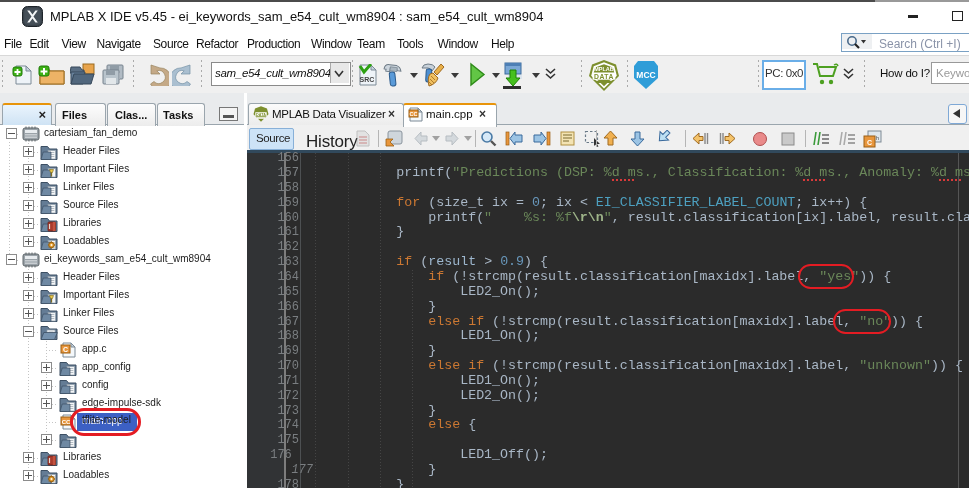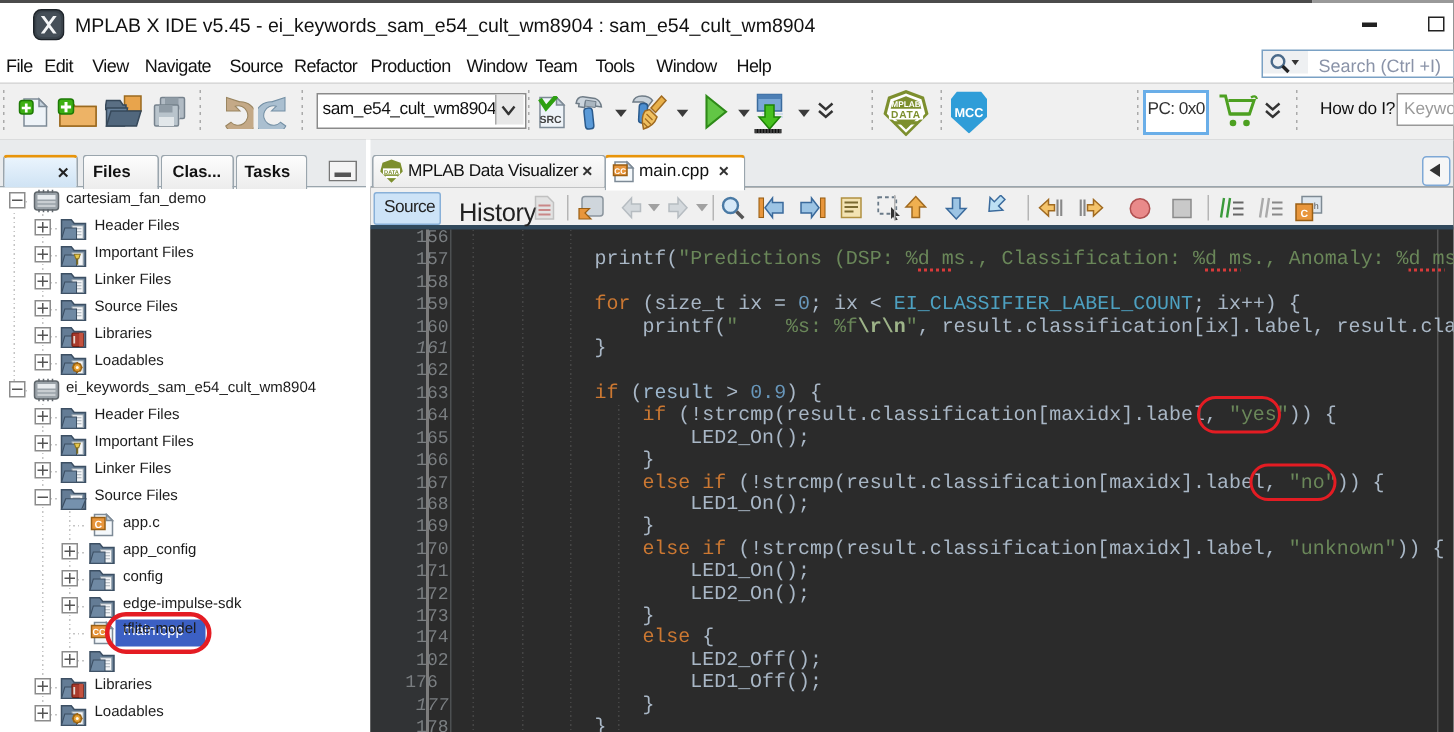--- a/index.html
+++ b/index.html
@@ -15,21 +15,21 @@
 
 .menu{top:37px;font-size:12px;letter-spacing:-0.4px;color:#111;}
 
 #search{left:841px;top:33px;width:127px;height:17px;border:1px solid #7aa1c4;background:#fff;}
 #searchicon{left:842px;top:34px;width:30px;height:15px;background:#eef0f2;}
 #searchtxt{left:879px;top:37px;font-size:12px;color:#8a93a8;}
 
 #toolbar{left:0;top:55px;width:969px;height:37px;background:#f0f0f0;border-top:1px solid #d8d8d8;border-bottom:1px solid #a8a8a8;}
 .vsep{top:60px;width:1px;height:28px;background:repeating-linear-gradient(180deg,#aaa 0 2px,transparent 2px 5px);}
 #combo{left:211px;top:62px;width:138px;height:22px;background:#fff;border:1px solid #8a8a8a;font-size:12.5px;color:#111;}
-#combotxt{left:215px;top:67px;font-size:11.5px;letter-spacing:-0.3px;color:#111;}
+#combotxt{left:215px;top:67px;font-size:11.5px;letter-spacing:-0.3px;color:#111;font-style:italic;}
 #comboarr{left:330px;top:63px;width:18px;height:20px;background:#e8e8e8;border-left:1px solid #aaa;}
 #pcbox{left:762px;top:60px;width:40px;height:26px;background:#fff;border:2px solid #6aaee8;font-size:12px;color:#333;}
 #pctxt{left:765px;top:67px;font-size:11.5px;letter-spacing:-0.4px;color:#333;}
 #howdoi{left:880px;top:67px;font-size:11.5px;letter-spacing:-0.2px;color:#111;}
 #kwbox{left:931px;top:62px;width:45px;height:20px;background:#fff;border:1px solid #999;}
 #kwtxt{left:936px;top:67px;font-size:11.5px;color:#9a9a9a;}
 
 #mainbg{left:0;top:93px;width:969px;height:33px;background:#e9ebed;}
 #treepanel{left:0;top:125px;width:244px;height:363px;background:#fff;}
 #splitter{left:244px;top:93px;width:3px;height:395px;background:#fff;}
@@ -613,21 +613,21 @@
 
 <div id="codewrap" class="abs" style="left:247px;top:151.2px;width:722px;height:336.8px;overflow:hidden;margin-left:16px;">
 <div class="ln" style="left:0px;top:0.00px;">156</div>
 <div class="ln" style="left:0px;top:14.85px;">157</div>
 <div class="cl" style="left:69.5px;top:14.85px;">        printf(<i class="st">"Predictions (DSP: %d <u>ms.</u>, Classification: %d <u>ms.</u>, Anomaly: %d <u>ms.</u>): "</i>,</div>
 <div class="ln" style="left:0px;top:29.70px;">158</div>
 <div class="ln" style="left:0px;top:44.55px;">159</div>
 <div class="cl" style="left:69.5px;top:44.55px;">        <i class="kw">for</i> (size_t ix = <i class="nu">0</i>; ix &lt; <i class="ct">EI_CLASSIFIER_LABEL_COUNT</i>; ix++) {</div>
 <div class="ln" style="left:0px;top:59.40px;">160</div>
 <div class="cl" style="left:69.5px;top:59.40px;">            printf(<i class="st">"    %s: %f<b class="esc">\r\n</b>"</i>, result.classification[ix].label, result.classificat</div>
-<div class="ln" style="left:0px;top:74.25px;font-style:italic;">161</div>
+<div class="ln" style="left:0px;top:74.25px;">161</div>
 <div class="cl" style="left:69.5px;top:74.25px;">        }</div>
 <div class="ln" style="left:0px;top:89.10px;">162</div>
 <div class="ln" style="left:0px;top:103.95px;">163</div>
 <div class="cl" style="left:69.5px;top:103.95px;">        <i class="kw">if</i> (<i class="vr">result</i> &gt; <i class="nu">0.9</i>) {</div>
 <div class="ln" style="left:0px;top:118.80px;">164</div>
 <div class="cl" style="left:69.5px;top:118.80px;">            <i class="kw">if</i> (!strcmp(result.classification[maxidx].label, <i class="st">"yes"</i>)) {</div>
 <div class="ln" style="left:0px;top:133.65px;">165</div>
 <div class="cl" style="left:69.5px;top:133.65px;">                LED2_On();</div>
 <div class="ln" style="left:0px;top:148.50px;">166</div>
 <div class="cl" style="left:69.5px;top:148.50px;">            }</div>
@@ -640,25 +640,24 @@
 <div class="ln" style="left:0px;top:207.90px;">170</div>
 <div class="cl" style="left:69.5px;top:207.90px;">            <i class="kw">else</i> <i class="kw">if</i> (!strcmp(result.classification[maxidx].label, <i class="st">"unknown"</i>)) {</div>
 <div class="ln" style="left:0px;top:222.75px;">171</div>
 <div class="cl" style="left:69.5px;top:222.75px;">                LED1_On();</div>
 <div class="ln" style="left:0px;top:237.60px;">172</div>
 <div class="cl" style="left:69.5px;top:237.60px;">                LED2_On();</div>
 <div class="ln" style="left:0px;top:252.45px;">173</div>
 <div class="cl" style="left:69.5px;top:252.45px;">            }</div>
 <div class="ln" style="left:0px;top:267.30px;">174</div>
 <div class="cl" style="left:69.5px;top:267.30px;">            <i class="kw">else</i> {</div>
-<div class="ln" style="left:0px;top:282.15px;">102</div>
-<div class="cl" style="left:69.5px;top:282.15px;">                LED2_Off();</div>
+<div class="ln" style="left:0px;top:282.15px;">175</div>
 <div class="ln" style="left:0px;top:297.00px;text-align:center;">176</div>
 <div class="cl" style="left:69.5px;top:297.00px;">                LED1_Off();</div>
-<div class="ln" style="left:0px;top:311.85px;font-style:italic;">177</div>
+<div class="ln" style="left:14px;top:311.85px;font-style:italic;">177</div>
 <div class="cl" style="left:69.5px;top:311.85px;">            }</div>
 <div class="ln" style="left:0px;top:326.70px;">178</div>
 <div class="cl" style="left:69.5px;top:326.70px;">        }</div>
 </div>
 <div class="abs redring" style="left:797.5px;top:264.4px;width:52.8px;height:20.8px;"></div>
 <div class="abs redring" style="left:832.5px;top:308.5px;width:54.8px;height:21.8px;"></div>
 <div class="sq" style="left:611.8px;top:179px;width:24px;"></div>
 <div class="sq" style="left:803.3px;top:179px;width:24px;"></div>
 <div class="sq" style="left:938.9px;top:179px;width:24px;"></div>
 

